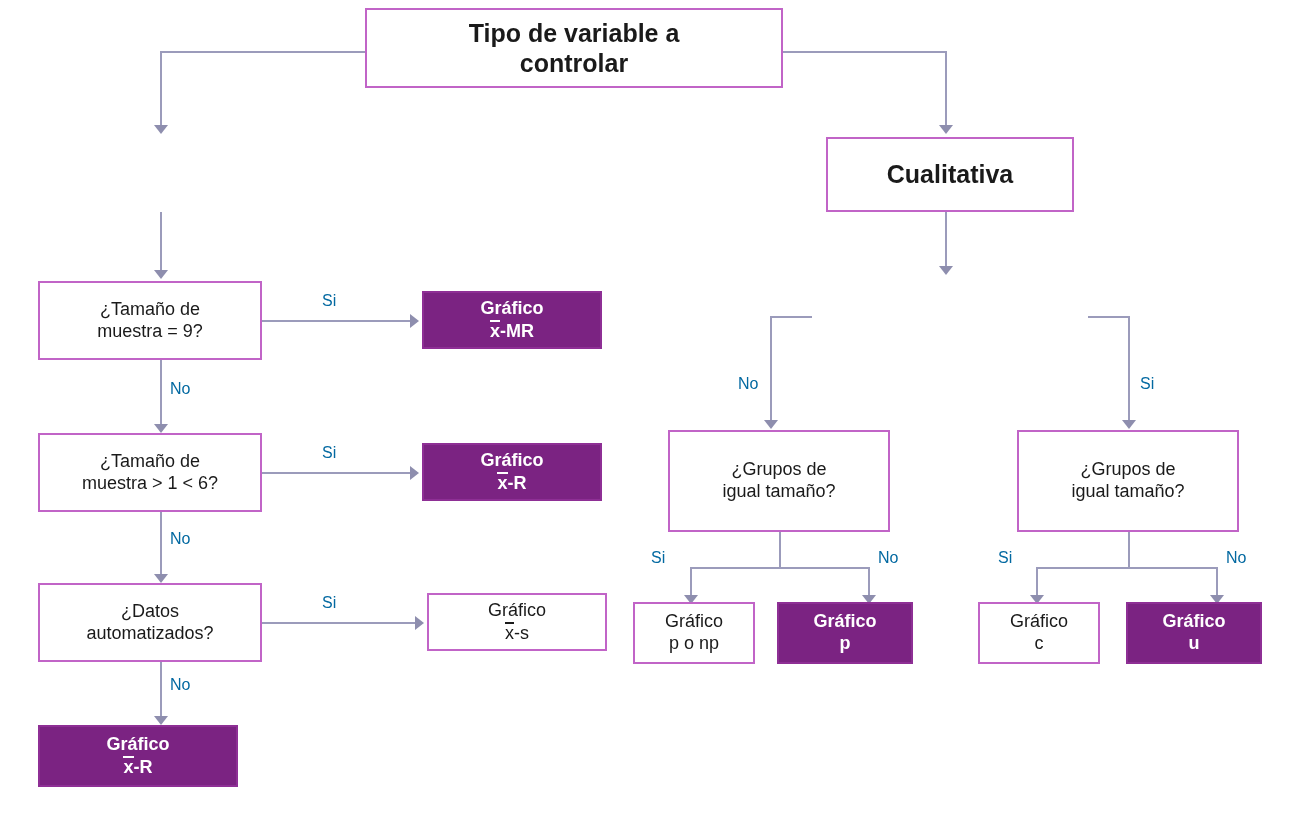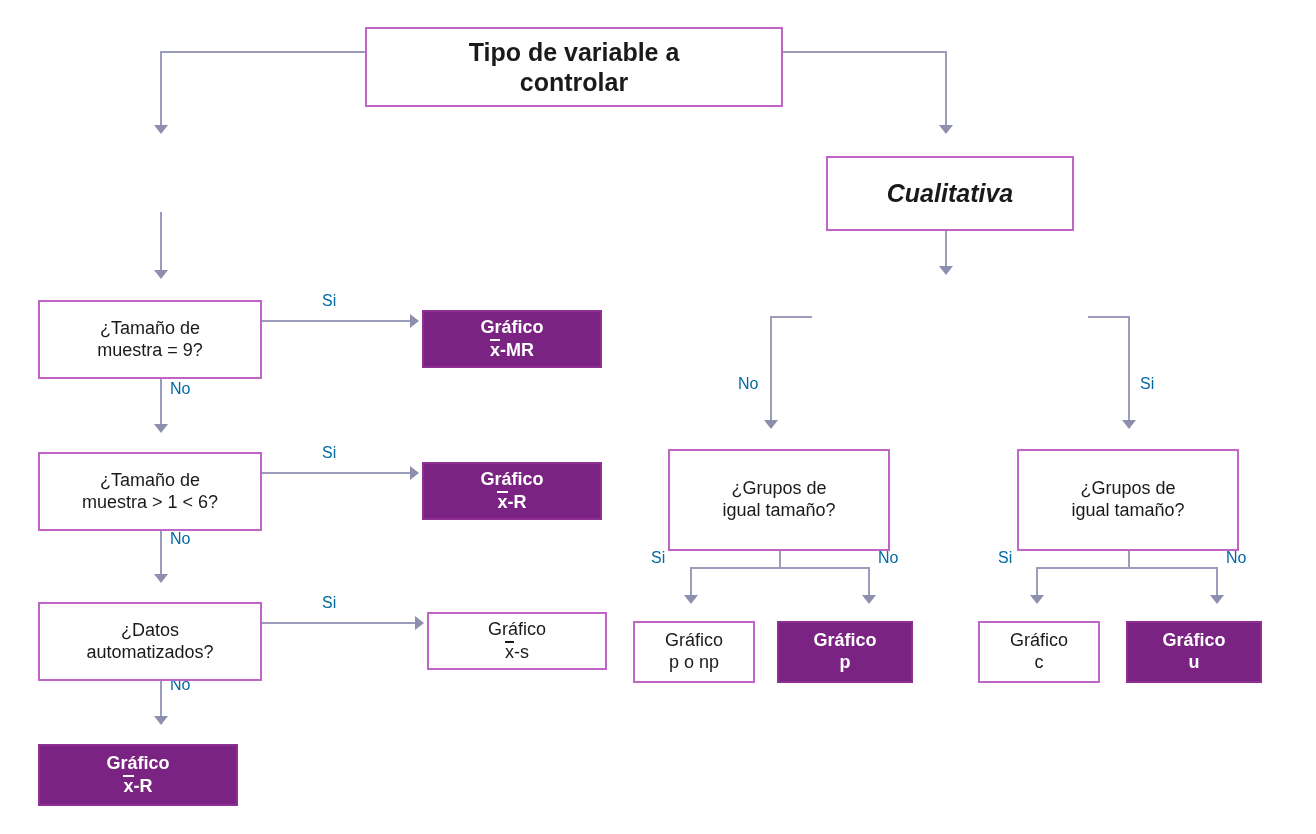--- a/index.html
+++ b/index.html
@@ -20,21 +20,20 @@
     box-sizing:border-box;
     display:flex;
     flex-direction:column;
     align-items:center;
     justify-content:center;
     text-align:center;
     border:2px solid #c164c7;
     background:#ffffff;
     color:#1a1a1a;
     line-height:1.22;
-    margin-top:19px;
   }
   .node.filled{
     background:#7b2382;
     border-color:#8e2f95;
     color:#ffffff;
   }
   .node .ln{display:block;white-space:nowrap;}
   
   .ovl{
     display:inline-block;
@@ -145,21 +144,21 @@
   <div class="elabel" style="left:878px;top:549px;">No</div>
   <div class="elabel" style="left:998px;top:549px;">Si</div>
   <div class="elabel" style="left:1226px;top:549px;">No</div>
 
   <div class="node t-title" style="left:365px;top:8px;width:418px;height:80px;">
     <span class="ln">Tipo de variable a</span>
     <span class="ln">controlar</span>
   </div>
 
 
-  <div class="node t-branch" style="left:826px;top:137px;width:248px;height:75px;font-style:italic;">
+  <div class="node t-branch" style="left:826px;top:137px;width:248px;height:75px;">
     <span class="ln">Cualitativa</span>
   </div>
 
   <div class="node t-q" style="left:38px;top:281px;width:224px;height:79px;">
     <span class="ln">¿Tamaño de</span>
     <span class="ln">muestra = 9?</span>
   </div>
 
   <div class="node filled t-outb" style="left:422px;top:291px;width:180px;height:58px;">
     <span class="ln">Gráfico</span>

